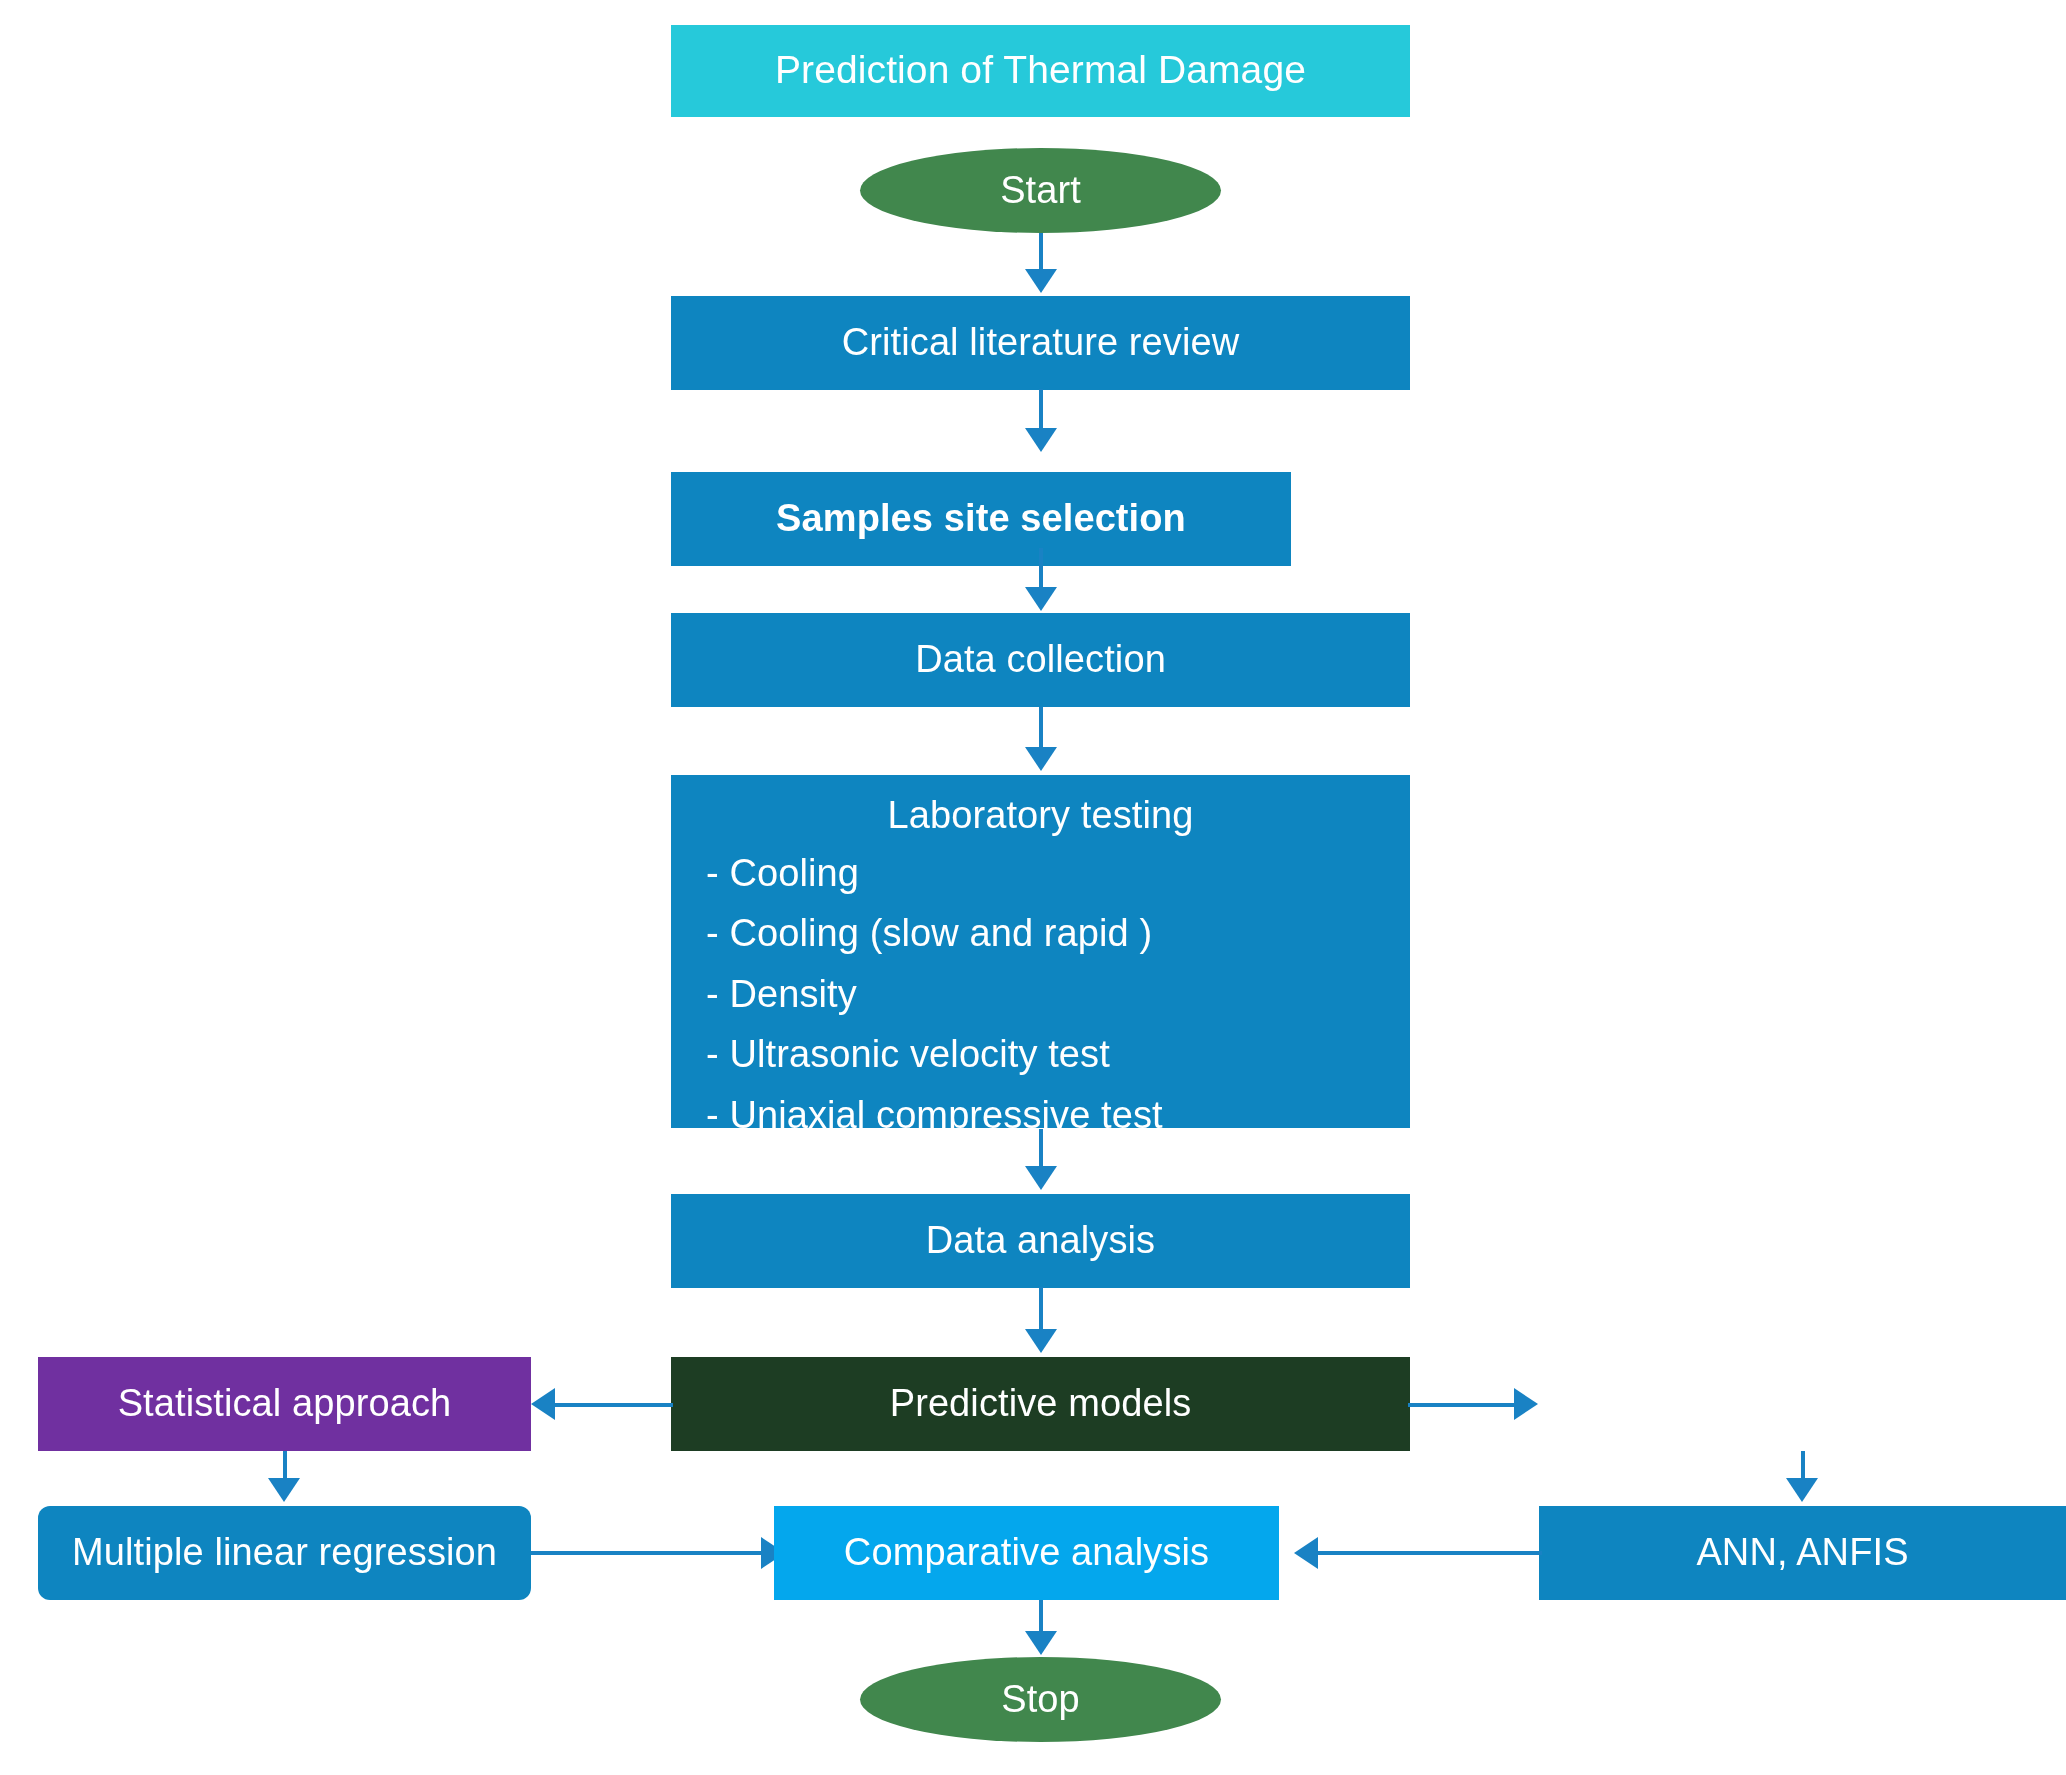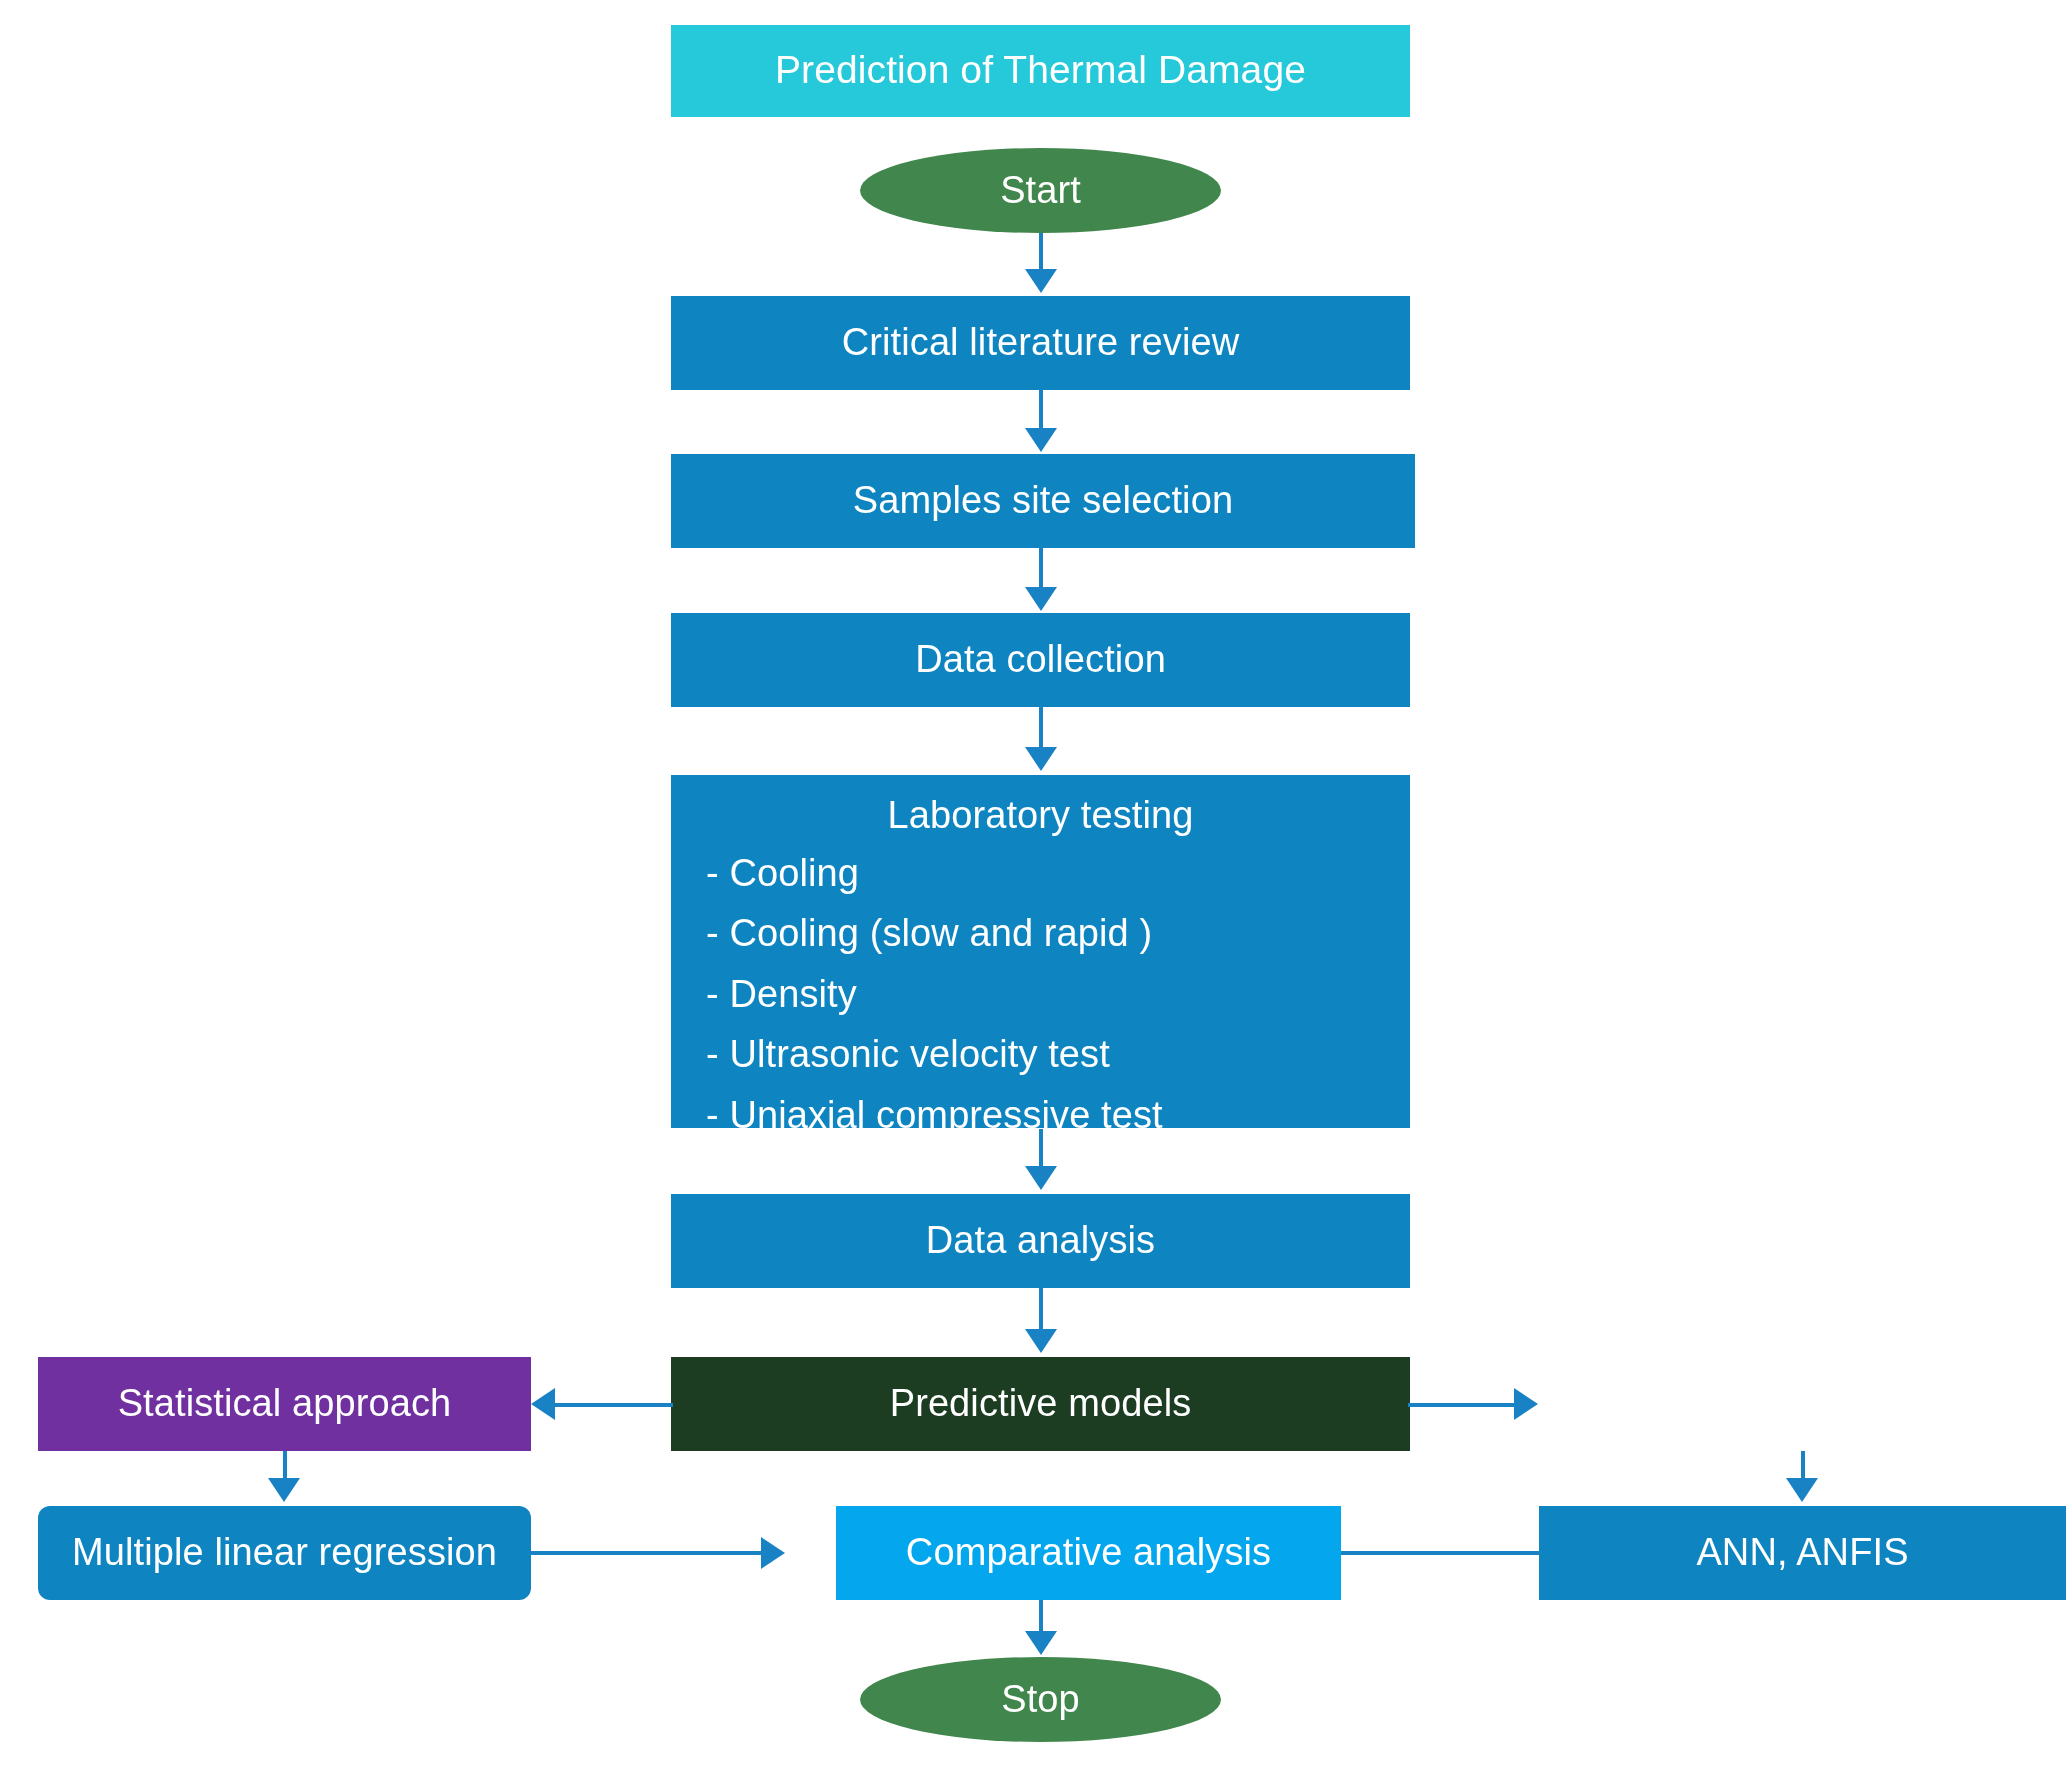--- a/index.html
+++ b/index.html
@@ -90,21 +90,21 @@
   <div class="conn v-line" style="left:1039px;top:233px;height:38px;"></div>
   <div class="arrow arrow-down" style="left:1025px;top:269px;"></div>
 
   <div class="node rect process" style="left:671px;top:296px;width:739px;height:94px;">
     <span>Critical literature review</span>
   </div>
 
   <div class="conn v-line" style="left:1039px;top:389px;height:42px;"></div>
   <div class="arrow arrow-down" style="left:1025px;top:428px;"></div>
 
-  <div class="node rect process" style="left:671px;top:454px;width:744px;height:94px;">
+  <div class="node rect process" style="left:671px;top:472px;width:620px;height:94px;font-weight:bold;">
     <span>Samples site selection</span>
   </div>
 
   <div class="conn v-line" style="left:1039px;top:548px;height:42px;"></div>
   <div class="arrow arrow-down" style="left:1025px;top:587px;"></div>
 
   <div class="node rect process" style="left:671px;top:613px;width:739px;height:94px;">
     <span>Data collection</span>
   </div>
 
@@ -160,21 +160,21 @@
   <div class="node rect process" style="left:1539px;top:1506px;width:527px;height:94px;">
     <span>ANN, ANFIS</span>
   </div>
 
   <div class="conn h-line" style="left:531px;top:1551px;width:231px;"></div>
   <div class="arrow arrow-right" style="left:761px;top:1537px;"></div>
 
   <div class="conn h-line" style="left:1318px;top:1551px;width:224px;"></div>
   <div class="arrow arrow-left" style="left:1294px;top:1537px;"></div>
 
-  <div class="node rect compare" style="left:836px;top:1506px;width:505px;height:94px;">
+  <div class="node rect compare" style="left:774px;top:1506px;width:505px;height:94px;">
     <span>Comparative analysis</span>
   </div>
 
   <div class="conn v-line" style="left:1039px;top:1600px;height:35px;"></div>
   <div class="arrow arrow-down" style="left:1025px;top:1631px;"></div>
 
   <div class="node ellipse terminal" style="left:860px;top:1657px;width:361px;height:85px;">
     <span>Stop</span>
   </div>
 

